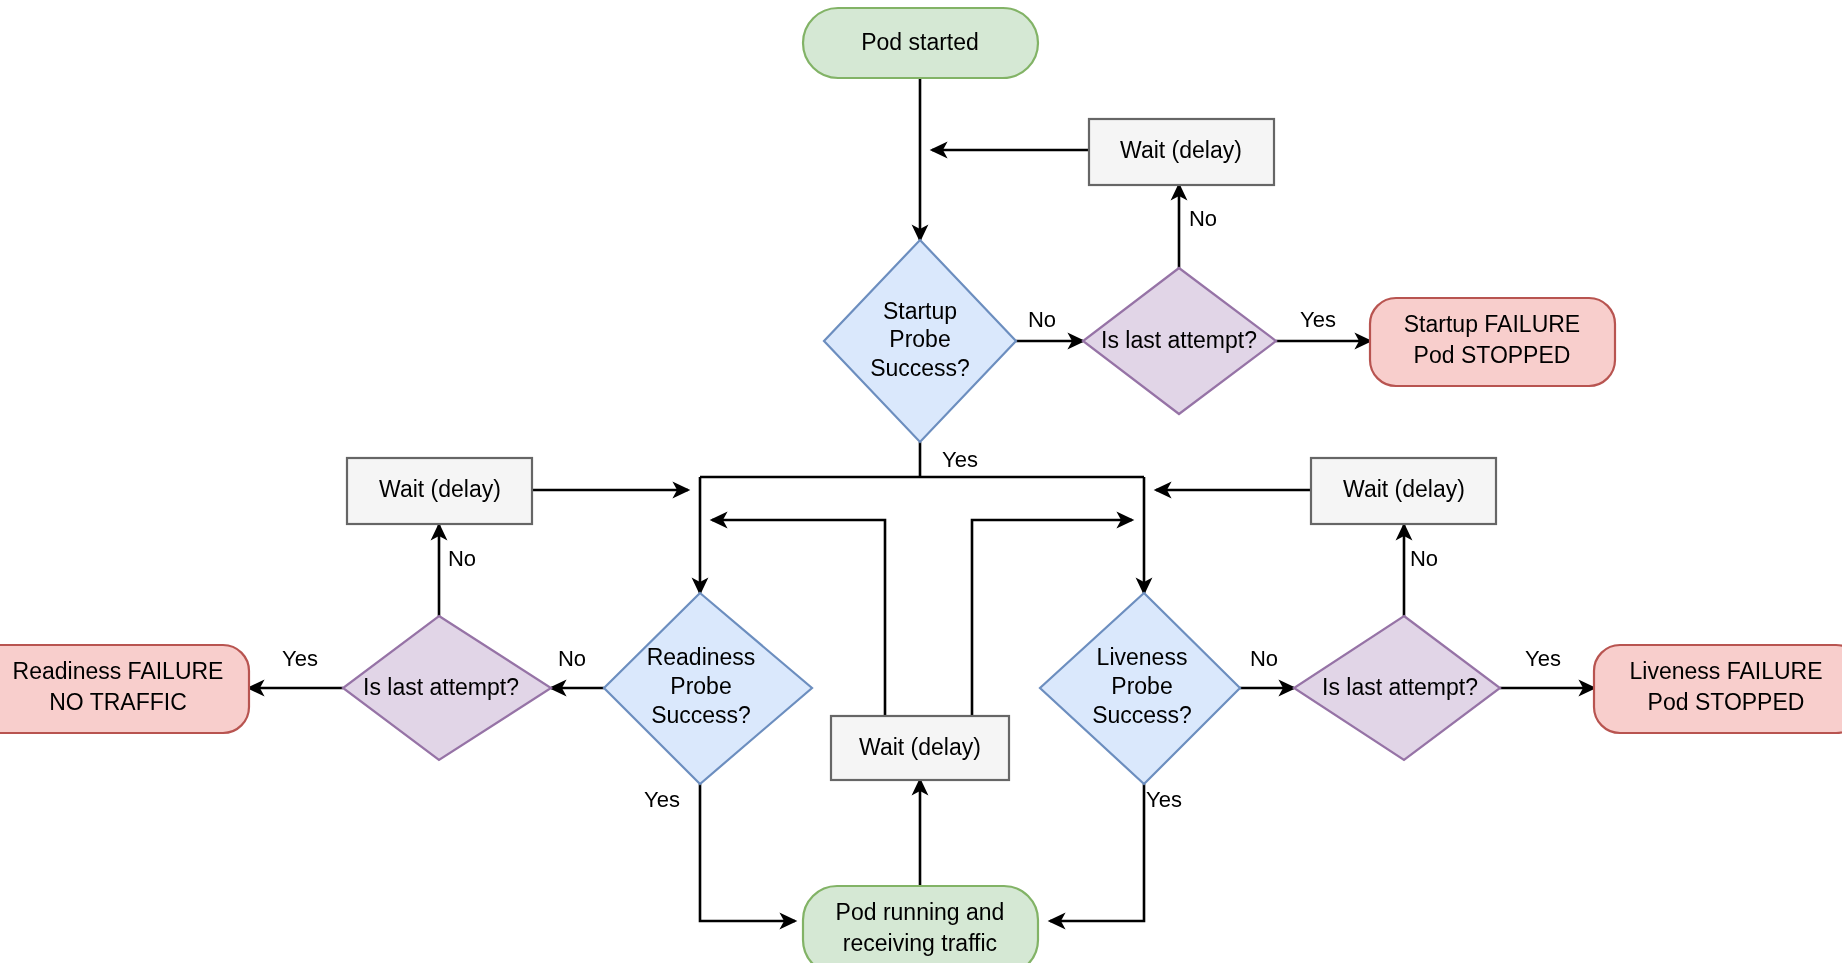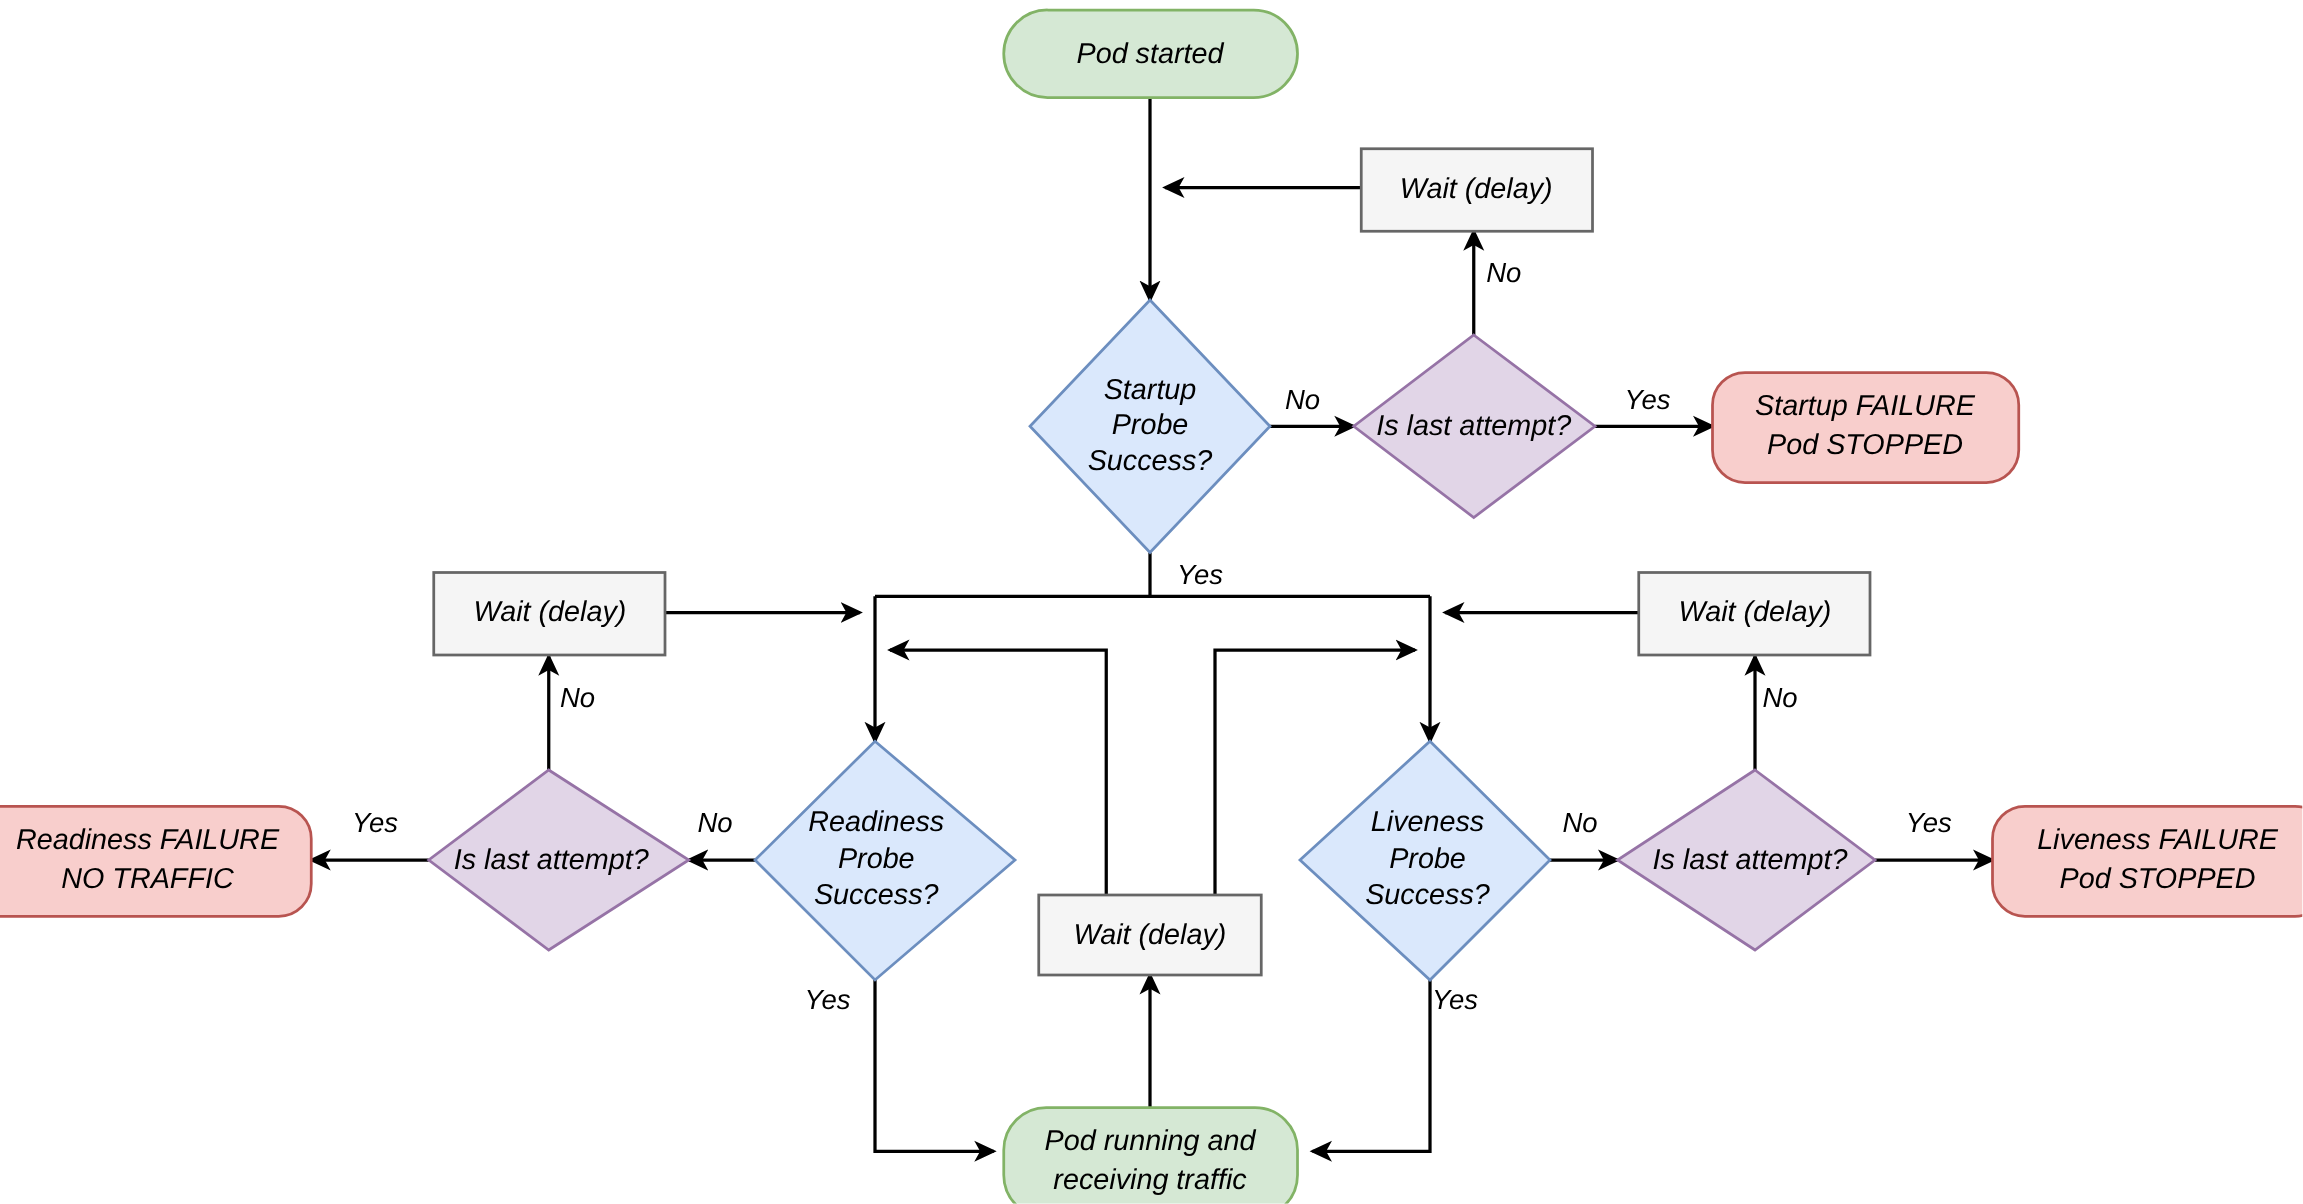--- a/index.html
+++ b/index.html
@@ -11,21 +11,20 @@
     width: 1842px;
     height: 963px;
     overflow: hidden;
     font-family: "Liberation Sans", sans-serif;
   }
   #flowchart-root {
     position: relative;
     width: 1842px;
     height: 963px;
     background: #ffffff;
-    font-style: italic;
   }
   svg.diagram {
     display: block;
     width: 1842px;
     height: 963px;
   }
   text {
     font-family: "Liberation Sans", sans-serif;
     font-size: 23px;
     fill: #000000;

